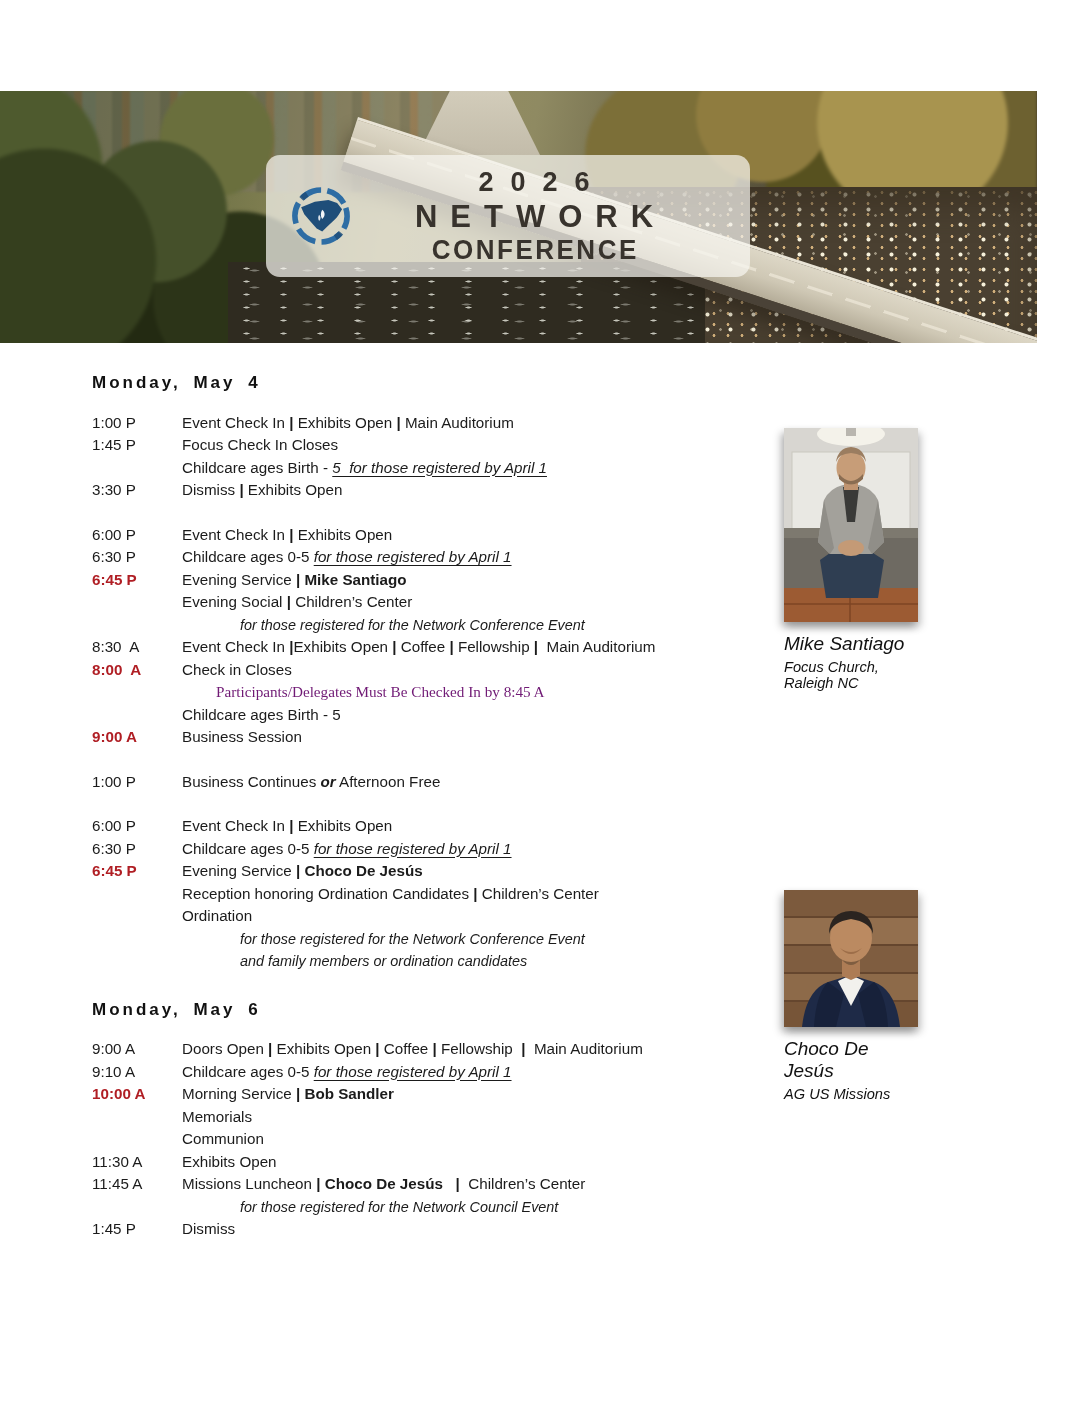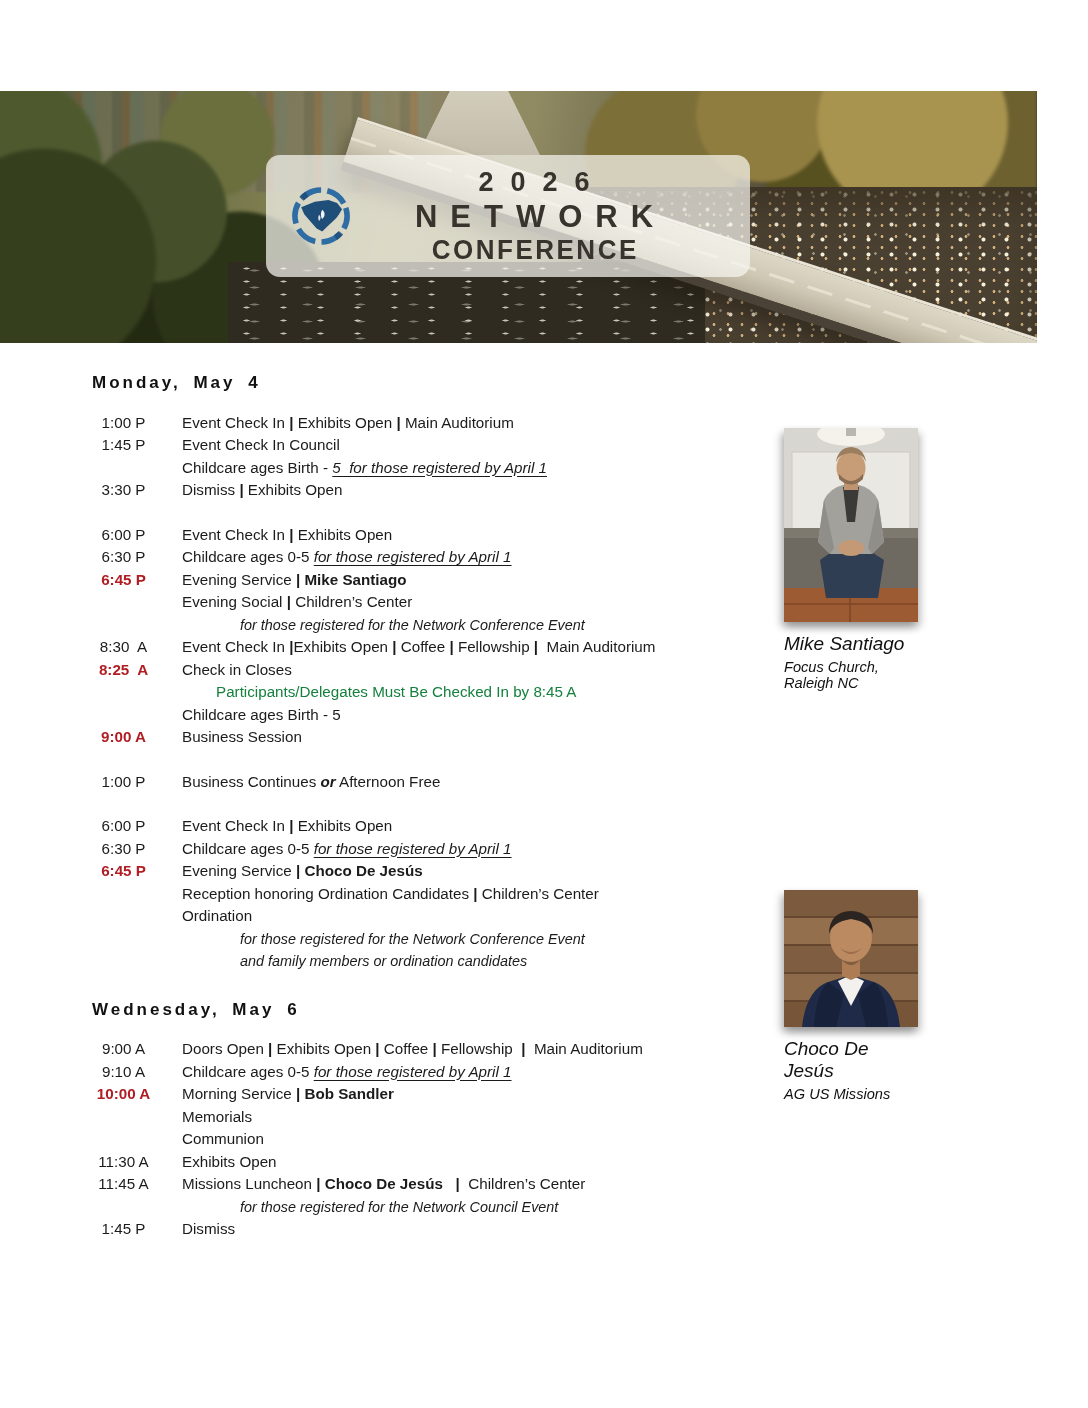--- a/index.html
+++ b/index.html
@@ -63,32 +63,32 @@
   .bn-year{font-size:27px;font-weight:700;letter-spacing:17px;margin-right:-17px;}
   .bn-network{font-size:31px;font-weight:700;letter-spacing:13px;margin-right:-13px;margin-top:2px;}
   .bn-conf{font-size:26px;font-weight:700;letter-spacing:2.5px;margin-right:-2.5px;margin-top:1px;transform:scaleY(1.08);}
 
   
   .schedule{position:absolute;left:92px;top:372px;width:680px;font-size:15.2px;line-height:22.5px;}
   .day-heading{font-size:17px;font-weight:700;letter-spacing:3px;word-spacing:5px;
                color:#111;margin:26px 0 17px 0;}
   .day-heading:first-child{margin-top:0;}
   .sched-row{display:flex;align-items:baseline;}
-  .sched-row .time{flex:0 0 63px;text-align:center;white-space:pre;}
+  .sched-row .time{flex:0 0 63px;text-align:left;white-space:pre;}
   .sched-row .time.red{color:#b01e24;font-weight:700;}
   .sched-row .content{margin-left:27px;white-space:pre-wrap;}
   .sched-row .content.ind1{padding-left:34px;}
   .sched-row .content.ind2{padding-left:58px;}
   .row-spacer{height:22px;}
   .s-sep{font-weight:700;}
   .s-b{font-weight:700;}
   .s-i{font-style:italic;font-size:14.4px;}
   .s-iu{font-style:italic;text-decoration:underline;text-underline-offset:3px;}
   .s-bi{font-weight:700;font-style:italic;text-align:right;}
-  .s-red{color:#15803d;}
+  .s-red{color:#701a75;font-family:Liberation Serif, serif;}
 
   
   .speaker{position:absolute;margin:0;}
   .speaker .photo{box-shadow:-3px 5px 8px rgba(0,0,0,.28), 3px 5px 8px rgba(0,0,0,.2);
                   font-size:0;line-height:0;}
   .speaker-mike{left:784px;top:428px;width:134px;}
   .speaker-choco{left:784px;top:890px;width:134px;}
   .speaker figcaption{margin-top:11px;}
   .sp-name{font-style:italic;font-size:19px;color:#111;}
   .sp-org{font-style:italic;font-size:14.6px;color:#111;margin-top:4px;}
@@ -131,21 +131,21 @@
   </div>
 
   <div class="schedule" id="schedule-root">
       <div class="day-heading">Monday, May 4</div>
       <div class="sched-row">
         <span class="time">1:00 P</span>
         <span class="content"><span>Event Check In </span><span class="s-sep">|</span><span> Exhibits Open </span><span class="s-sep">|</span><span> Main Auditorium</span></span>
       </div>
       <div class="sched-row">
         <span class="time">1:45 P</span>
-        <span class="content"><span>Event Check In Council</span></span>
+        <span class="content"><span>Focus Check In Closes</span></span>
       </div>
       <div class="sched-row">
         <span class="time"></span>
         <span class="content"><span>Childcare ages Birth - </span><span class="s-iu">5  for those registered by April 1</span></span>
       </div>
       <div class="sched-row">
         <span class="time">3:30 P</span>
         <span class="content"><span>Dismiss </span><span class="s-sep">|</span><span> Exhibits Open</span></span>
       </div>
       <div class="row-spacer"></div>
@@ -167,21 +167,21 @@
       </div>
       <div class="sched-row">
         <span class="time"></span>
         <span class="content ind2"><span class="s-i">for those registered for the Network Conference Event</span></span>
       </div>
       <div class="sched-row">
         <span class="time">8:30  A</span>
         <span class="content"><span>Event Check In </span><span class="s-sep">|</span><span>Exhibits Open </span><span class="s-sep">|</span><span> Coffee </span><span class="s-sep">|</span><span> Fellowship </span><span class="s-sep">|</span><span>  Main Auditorium</span></span>
       </div>
       <div class="sched-row">
-        <span class="time red">8:25  A</span>
+        <span class="time red">8:00  A</span>
         <span class="content"><span>Check in Closes</span></span>
       </div>
       <div class="sched-row">
         <span class="time"></span>
         <span class="content ind1"><span class="s-red">Participants/Delegates Must Be Checked In by 8:45 A</span></span>
       </div>
       <div class="sched-row">
         <span class="time"></span>
         <span class="content"><span>Childcare ages Birth - 5</span></span>
       </div>
@@ -216,21 +216,21 @@
         <span class="content"><span>Ordination</span></span>
       </div>
       <div class="sched-row">
         <span class="time"></span>
         <span class="content ind2"><span class="s-i">for those registered for the Network Conference Event</span></span>
       </div>
       <div class="sched-row">
         <span class="time"></span>
         <span class="content ind2"><span class="s-i">and family members or ordination candidates</span></span>
       </div>
-      <div class="day-heading">Wednesday, May 6</div>
+      <div class="day-heading">Monday, May 6</div>
       <div class="sched-row">
         <span class="time">9:00 A</span>
         <span class="content"><span>Doors Open </span><span class="s-sep">|</span><span> Exhibits Open </span><span class="s-sep">|</span><span> Coffee </span><span class="s-sep">|</span><span> Fellowship  </span><span class="s-sep">|</span><span>  Main Auditorium</span></span>
       </div>
       <div class="sched-row">
         <span class="time">9:10 A</span>
         <span class="content"><span>Childcare ages 0-5 </span><span class="s-iu">for those registered by April 1</span></span>
       </div>
       <div class="sched-row">
         <span class="time red">10:00 A</span>

